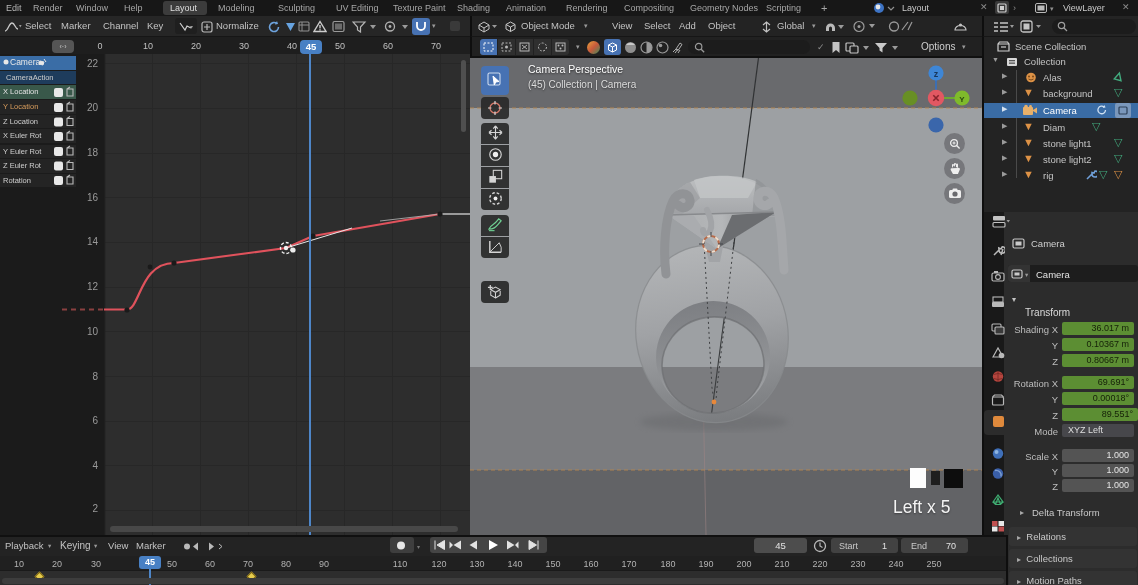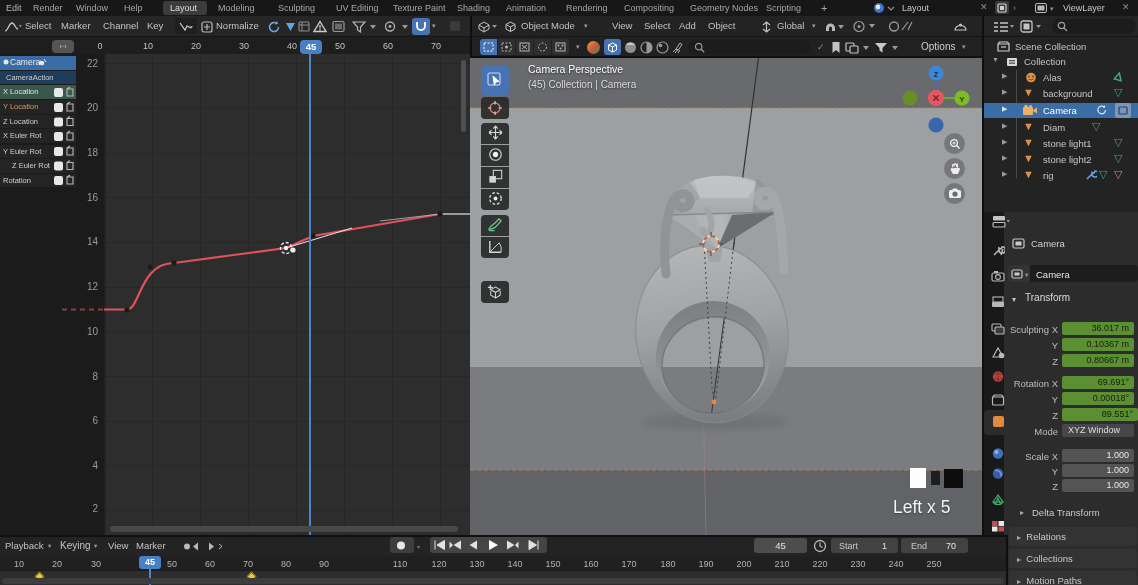--- a/index.html
+++ b/index.html
@@ -191,21 +191,21 @@
 <span class="t ylab" style="left:58px;top:460px">4</span>
 <span class="t ylab" style="left:58px;top:503px">2</span>
 
 <div class="row" style="top:56px;background:#3a6da6"><span style="color:#e8e8e8;margin-left:10px;font-size:8.5px">Camera</span></div>
 <div class="row" style="top:70.5px;background:#1e3c5c"><span style="color:#cdcdcd;margin-left:6px">CameraAction</span></div>
 <div class="row" style="top:85px;background:#39584a"><span style="color:#e2e2e2;margin-left:3px">X Location</span></div>
 <div class="row" style="top:100px;background:#242424"><span style="color:#d89d5d;margin-left:3px">Y Location</span></div>
 <div class="row" style="top:114.5px;background:#242424"><span style="color:#cfcfcf;margin-left:3px">Z Location</span></div>
 <div class="row" style="top:129px;background:#242424"><span style="color:#cfcfcf;margin-left:3px">X Euler Rot</span></div>
 <div class="row" style="top:144.5px;background:#242424"><span style="color:#cfcfcf;margin-left:3px">Y Euler Rot</span></div>
-<div class="row" style="top:159px;background:#242424"><span style="color:#cfcfcf;margin-left:12px">Z Euler Rot</span></div>
+<div class="row" style="top:159px;background:#242424"><span style="color:#cfcfcf;margin-left:3px">Z Euler Rot</span></div>
 <div class="row" style="top:173.5px;background:#242424"><span style="color:#cfcfcf;margin-left:3px">Rotation</span></div>
 
 <svg class="a" style="left:0;top:37px" width="470" height="180" viewBox="0 0 470 180">
   <g>
     <rect x="54" y="51" width="9" height="9" rx="2" fill="#e8e8e8"></rect>
         <path d="M67 52 h6 v7 h-6 z M67 52 l3 -2" stroke="#b9b9b9" stroke-width="1.1" fill="none"></path>
     <rect x="54" y="66" width="9" height="9" rx="2" fill="#e8e8e8"></rect>
         <path d="M67 67 h6 v7 h-6 z M67 67 l3 -2" stroke="#b9b9b9" stroke-width="1.1" fill="none"></path>
     <rect x="54" y="80.5" width="9" height="9" rx="2" fill="#e8e8e8"></rect>
         <path d="M67 81.5 h6 v7 h-6 z M67 81.5 l3 -2" stroke="#b9b9b9" stroke-width="1.1" fill="none"></path>
@@ -666,35 +666,35 @@
 <div class="a" style="left:1008px;top:265px;width:130px;height:17px;background:#1d1d1d;border-radius:3px"></div>
 <div class="a" style="left:1008px;top:265px;width:22px;height:17px;background:#333;border-radius:3px 0 0 3px"></div>
 <svg class="a" style="left:1011px;top:269px" width="12" height="10" viewBox="0 0 12 10">
       <rect x="1" y="1" width="10" height="8" rx="1.5" fill="none" stroke="#c9c9c9" stroke-width="1.2"></rect>
       <rect x="3.5" y="3.5" width="5" height="3" fill="#c9c9c9"></rect>
     </svg>
 <span class="t" style="left:1025px;top:271px;font-size:6.5px;color:#9a9a9a">▾</span>
 <span class="t" style="left:1036px;top:269px;font-size:9.5px;color:#e2e2e2">Camera</span>
 
 <span class="t" style="left:1012px;top:295px;font-size:8px;color:#c3c3c3">▾</span>
-<span class="t" style="left:1025px;top:292px;font-size:10px;color:#dadada">Transform</span>
-<span class="prl" style="left:1006px;top:324px">Sculpting X</span>
+<span class="t" style="left:1025px;top:307px;font-size:10px;color:#dadada">Transform</span>
+<span class="prl" style="left:1006px;top:324px">Shading X</span>
     <div class="prf grn" style="left:1062px;top:322px;width:72px">36.017 m</div>
 <span class="prl" style="left:1006px;top:340px">Y</span>
     <div class="prf grn" style="left:1062px;top:338px;width:72px">0.10367 m</div>
 <span class="prl" style="left:1006px;top:356px">Z</span>
     <div class="prf grn" style="left:1062px;top:354px;width:72px">0.80667 m</div>
 <span class="prl" style="left:1006px;top:378px">Rotation X</span>
     <div class="prf grn" style="left:1062px;top:376px;width:72px">69.691°</div>
 <span class="prl" style="left:1006px;top:394px">Y</span>
     <div class="prf grn" style="left:1062px;top:392px;width:72px">0.00018°</div>
 <span class="prl" style="left:1006px;top:410px">Z</span>
     <div class="prf grn" style="left:1062px;top:408px;width:76px">89.551°</div>
 <span class="prl" style="left:1006px;top:426px">Mode</span>
-    <div class="prf" style="left:1062px;top:424px;width:72px;background:#47474b;color:#dedede;text-align:left;padding-left:6px">XYZ Window</div>
+    <div class="prf" style="left:1062px;top:424px;width:72px;background:#47474b;color:#dedede;text-align:left;padding-left:6px">XYZ Left</div>
 <span class="prl" style="left:1006px;top:451px">Scale X</span>
     <div class="prf gry" style="left:1062px;top:449px;width:72px">1.000</div>
 <span class="prl" style="left:1006px;top:466px">Y</span>
     <div class="prf gry" style="left:1062px;top:464px;width:72px">1.000</div>
 <span class="prl" style="left:1006px;top:481px">Z</span>
     <div class="prf gry" style="left:1062px;top:479px;width:72px">1.000</div>
 <span class="t" style="left:1020px;top:508px;font-size:8px;color:#aaa">▸</span>
 <span class="t" style="left:1032px;top:507px;font-size:9.5px;color:#c9c9c9">Delta Transform</span>
 <div class="sect" style="top:527px"><span style="font-size:8px;color:#aaa">▸</span>&nbsp; Relations</div>
 <div class="sect" style="top:549px"><span style="font-size:8px;color:#aaa">▸</span>&nbsp; Collections</div>

